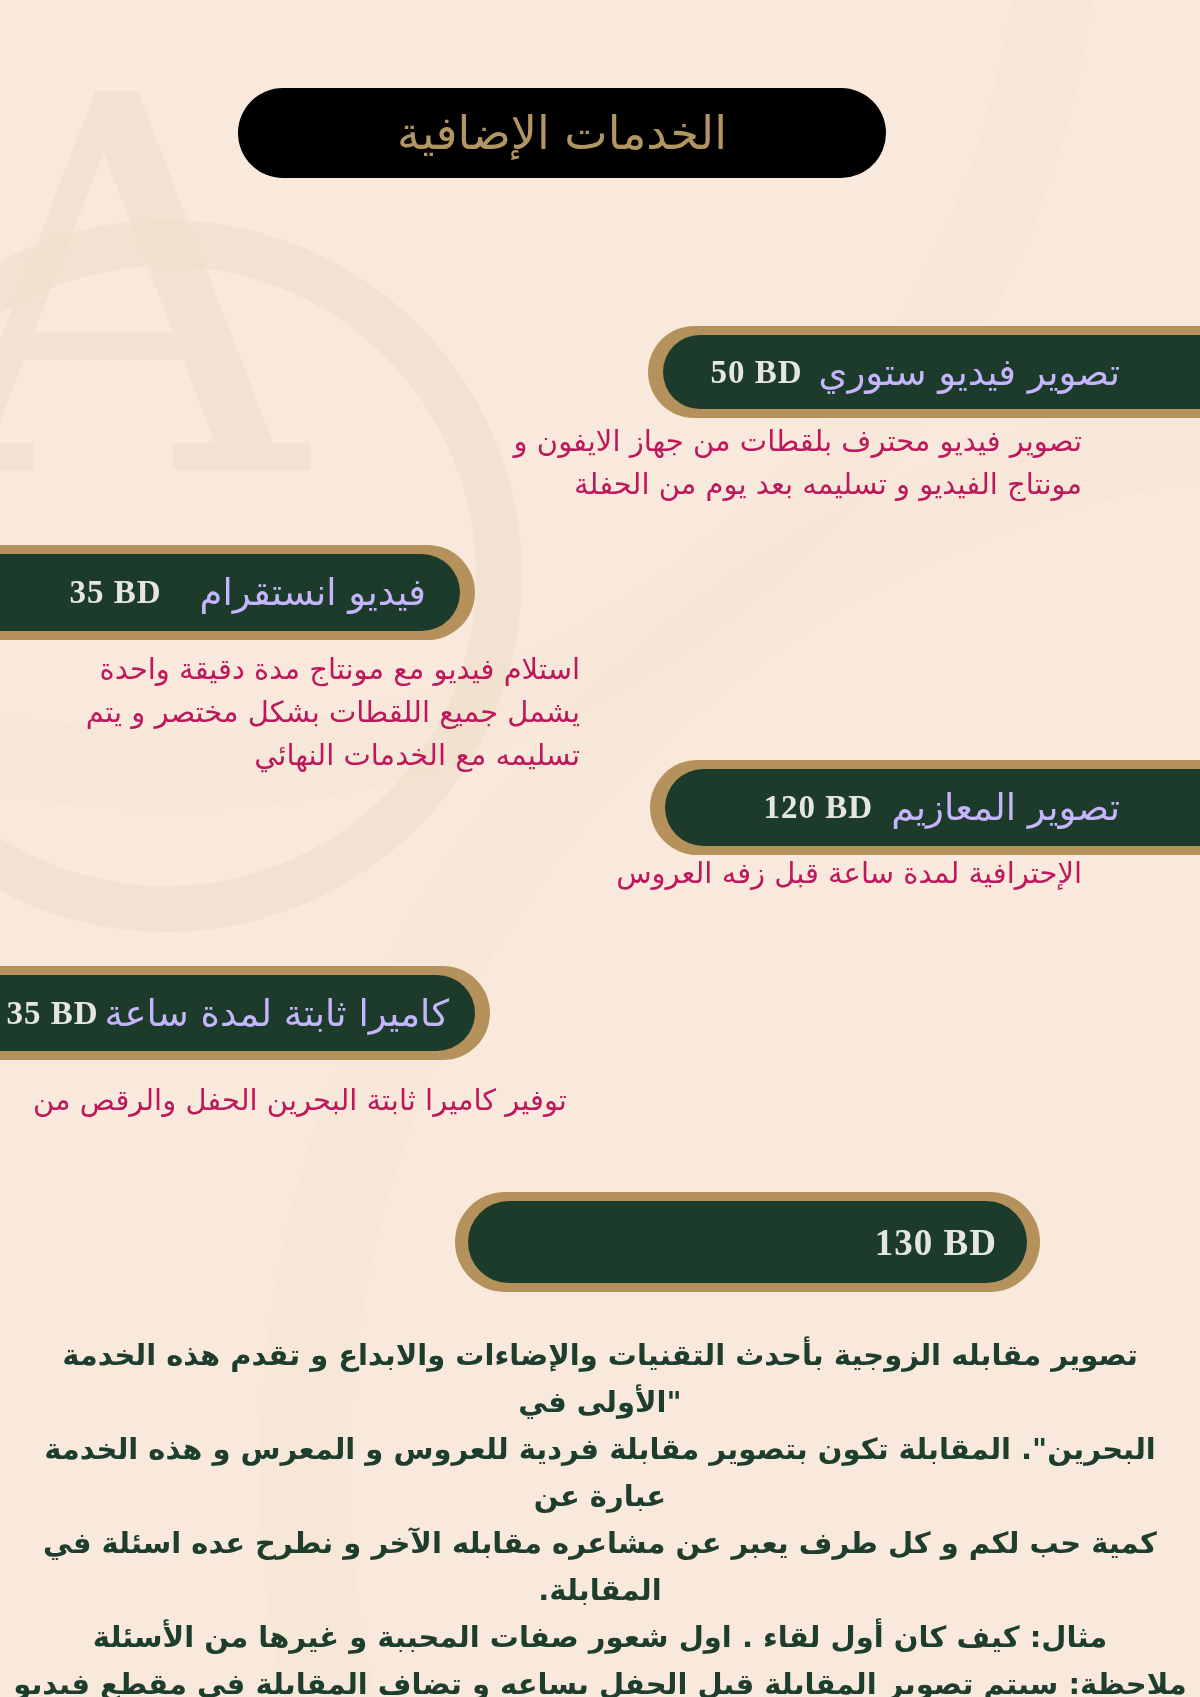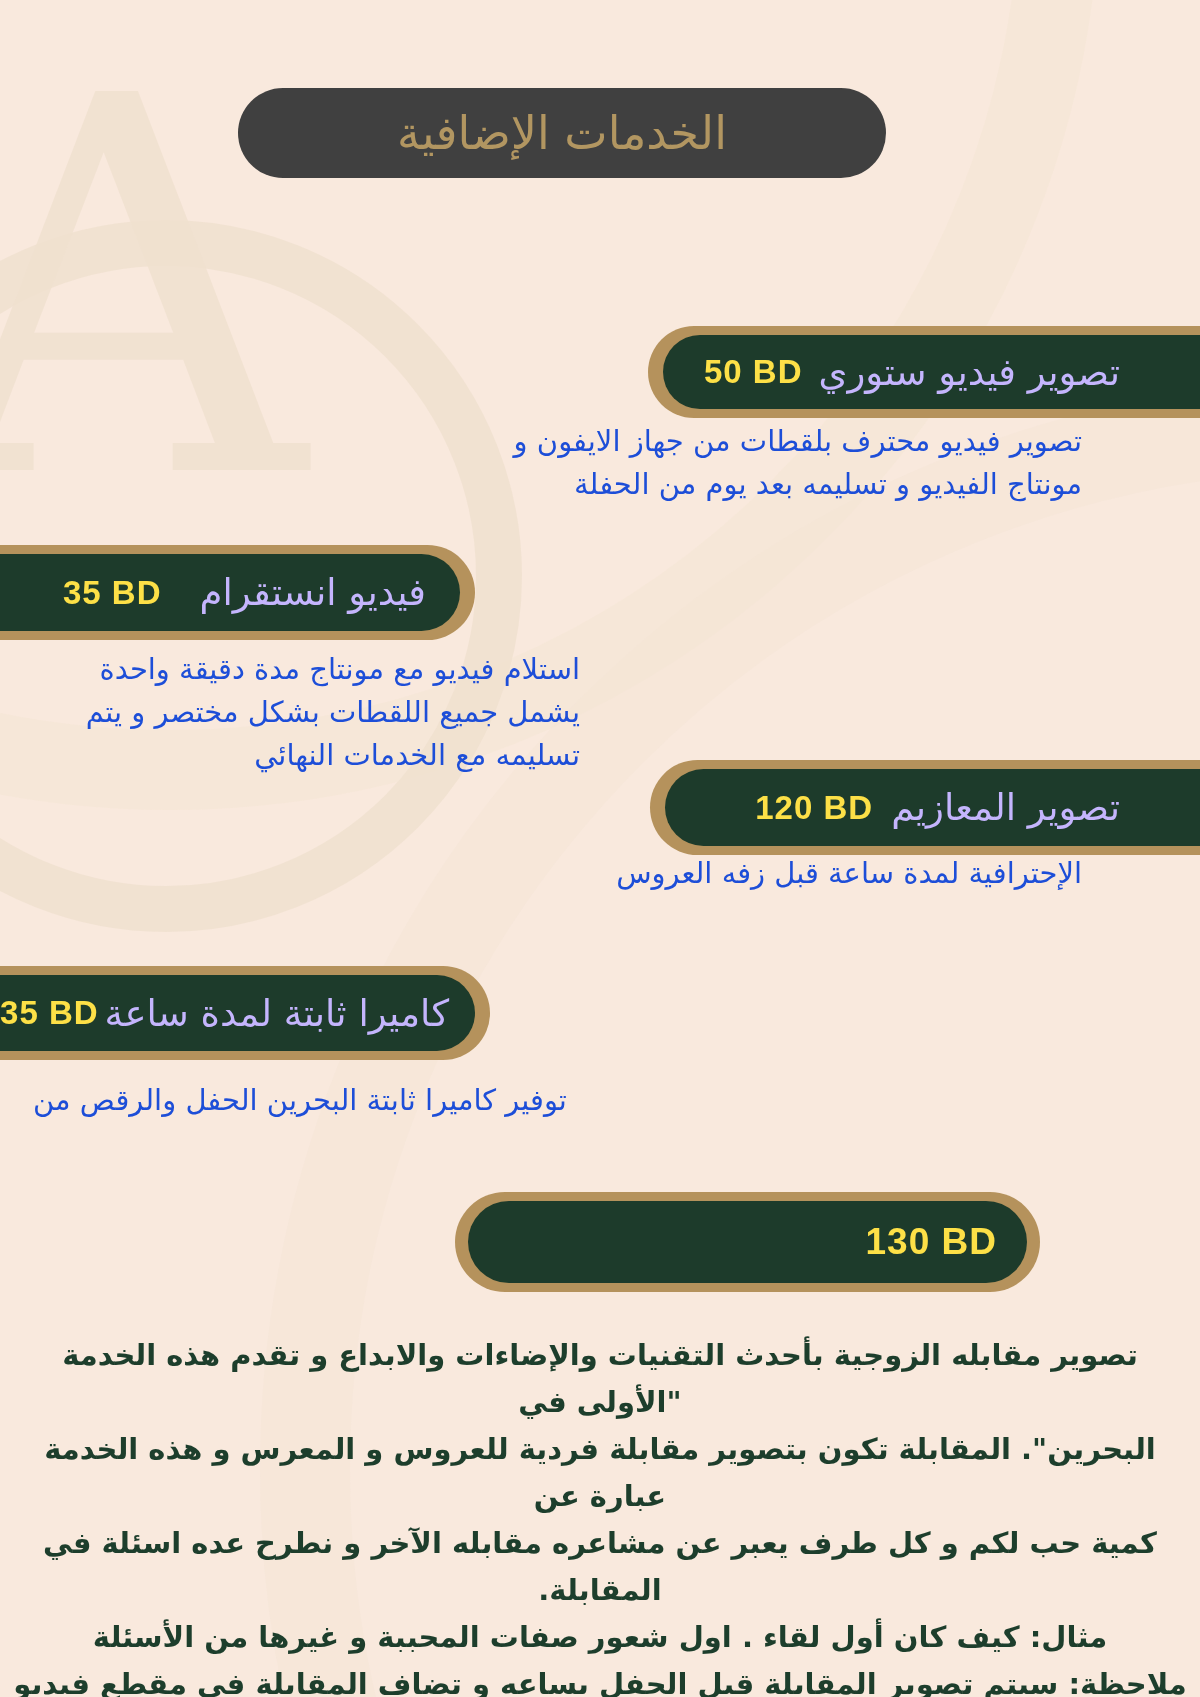--- a/index.html
+++ b/index.html
@@ -15,34 +15,34 @@
   .deco{position:absolute;pointer-events:none;}
   .ring{left:-190px;top:220px;width:620px;height:620px;border:46px solid rgba(240,224,207,.85);border-radius:50%;}
   .mono{left:-70px;top:30px;font-family:"DejaVu Serif", serif;font-size:520px;line-height:1;color:rgba(240,224,207,.85);}
   .band{border-radius:50%;}
   .band1{width:1700px;height:1700px;left:-760px;top:-1050px;border:80px solid rgba(244,229,212,.55);}
   .band2{width:2000px;height:2000px;left:260px;top:380px;border:90px solid rgba(244,229,212,.45);}
 
   
   .title-pill{
     position:absolute;left:238px;top:88px;width:648px;height:90px;
-    background:#404040;border-radius:48px;
+    background:#000000;border-radius:48px;
     display:flex;align-items:center;justify-content:center;
   }
   .title-pill span{color:#b29661;font-size:46px;direction:rtl;}
 
   
   .pill{position:absolute;background:#b5925c;box-sizing:border-box;}
   .pill-inner{
     background:#1d3b2b;height:100%;box-sizing:border-box;
     display:flex;align-items:center;direction:rtl;
   }
   .svc-name{color:#c4b5fd;font-size:37px;white-space:nowrap;}
   .svc-price{
-    color:#fde047;font-family:Liberation Sans, sans-serif;font-weight:bold;
+    color:#e5e5e5;font-family:Liberation Serif, serif;font-weight:bold;
     font-size:33px;letter-spacing:1px;direction:ltr;white-space:nowrap;
   }
 
   .p0{top:326px;left:648px;width:592px;height:92px;border-radius:52px 0 0 52px;padding:9px 0 9px 15px;}
   .p0 .pill-inner{border-radius:44px 0 0 44px;justify-content:flex-start;padding-right:120px;gap:16px;}
 
   .p1{top:545px;left:-40px;width:515px;height:95px;border-radius:0 52px 52px 0;padding:9px 15px 9px 0;}
   .p1 .pill-inner{border-radius:0 44px 44px 0;justify-content:flex-start;padding:0 34px;gap:38px;}
 
   .p2{top:760px;left:650px;width:590px;height:95px;border-radius:52px 0 0 52px;padding:9px 0 9px 15px;}
@@ -50,21 +50,21 @@
 
   .p3{top:966px;left:-40px;width:530px;height:94px;border-radius:0 52px 52px 0;padding:9px 15px 9px 0;}
   .p3 .pill-inner{border-radius:0 44px 44px 0;justify-content:flex-start;padding:0 26px;gap:6px;}
 
   .p4{top:1192px;left:455px;width:585px;height:100px;border-radius:54px;padding:9px 13px;}
   .p4 .pill-inner{border-radius:44px;justify-content:space-between;padding:0 30px;gap:18px;}
   .p4 .svc-name{font-size:50px;}
   .p4 .svc-price{font-size:37px;}
 
   
-  .desc{position:absolute;direction:rtl;color:#1d4ed8;font-size:29px;line-height:43px;}
+  .desc{position:absolute;direction:rtl;color:#be185d;font-size:29px;line-height:43px;}
   .d0{top:420px;right:118px;width:660px;text-align:right;}
   .d1{top:648px;left:28px;width:552px;}
   .d2{top:852px;right:118px;width:640px;text-align:right;}
   .d3{top:1076px;left:20px;width:560px;text-align:center;line-height:48px;}
 
   .bottom-para{
     position:absolute;left:8px;right:8px;top:1332px;
     direction:rtl;text-align:center;
     color:#1d3e2c;font-size:29px;line-height:47px;font-weight:bold;
   }

